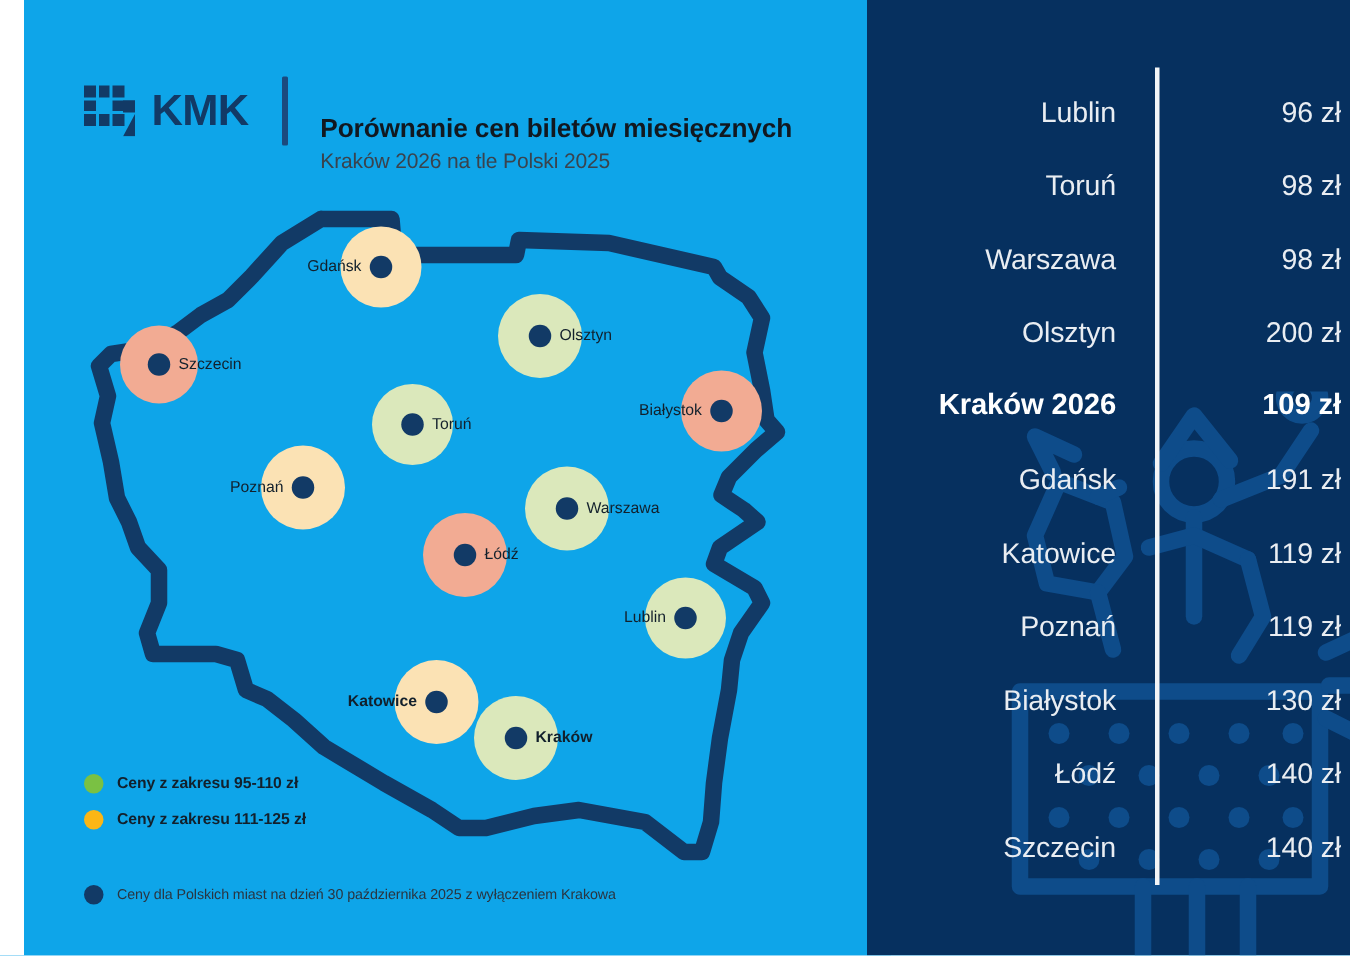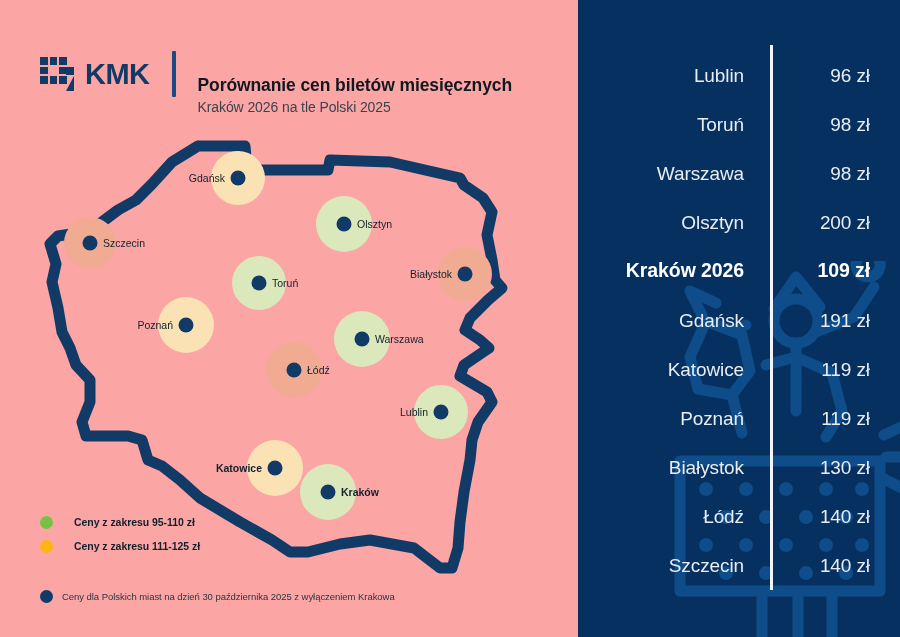--- a/index.html
+++ b/index.html
@@ -6,21 +6,21 @@
   html,body{margin:0;padding:0;}
   body{
     width:900px;height:637px;overflow:hidden;
     background:#ffffff;
     font-family:"Liberation Sans","DejaVu Sans",sans-serif;
     -webkit-font-smoothing:antialiased;
   }
   #page{position:relative;width:900px;height:637px;overflow:hidden;background:#fff;}
 
   
-  #left-pane{position:absolute;left:0;top:0;width:578px;height:637px;background:#fca5a5;}
+  #left-pane{position:absolute;left:16px;top:0;width:578px;height:637px;background:#0ea5e9;}
 
   
   #header{position:absolute;left:40px;top:46px;height:56px;display:flex;align-items:center;}
   #logo-mark{width:34px;height:34px;position:relative;flex:0 0 auto;}
   #logo-mark span{position:absolute;background:#123a66;}
   #logo-text{margin-left:11px;font-size:29px;font-weight:bold;color:#123a66;letter-spacing:-0.5px;line-height:1;}
   #header-divider{width:4px;height:46px;background:#1b4a7e;margin-left:22px;margin-right:22px;border-radius:1px;}
   #title-block{display:flex;flex-direction:column;justify-content:center;margin-top:42px;}
   #title-main{font-size:17.5px;font-weight:bold;color:#111820;line-height:1.32;letter-spacing:-0.1px;}
   #title-sub{font-size:14px;font-weight:normal;color:#3a434d;line-height:1.32;letter-spacing:-0.1px;margin-top:1px;}
@@ -33,37 +33,37 @@
   .city-dot{position:absolute;left:50%;top:50%;transform:translate(-50%,-50%);
             width:15px;height:15px;border-radius:50%;background:#123a66;}
   .city-label{position:absolute;top:50%;transform:translateY(-50%);
               font-size:10.5px;color:#12202c;white-space:nowrap;line-height:1;}
   .city-label.left{right:calc(50% + 13px);}
   .city-label.right{left:calc(50% + 13px);}
   .city-label.bold{font-weight:bold;}
 
   
   #legend{position:absolute;left:40px;top:510px;}
-  .legend-row{display:flex;align-items:center;height:24px;gap:12px;}
+  .legend-row{display:flex;align-items:center;height:24px;}
   .legend-dot{width:13px;height:13px;border-radius:50%;flex:0 0 auto;margin-right:9px;}
   .legend-text{font-size:10.5px;font-weight:bold;color:#12202c;line-height:1;letter-spacing:-0.05px;}
   #footnote{position:absolute;left:40px;top:590px;display:flex;align-items:center;}
   #footnote .legend-dot{width:13px;height:13px;background:#123a66;margin-right:9px;}
   #footnote-text{font-size:9.5px;font-weight:normal;color:#2a3540;line-height:1;letter-spacing:-0.05px;}
 
   
   #right-panel{position:absolute;left:578px;top:0;width:322px;height:637px;
                background:#06305f;overflow:hidden;}
   #watermark{position:absolute;right:-14px;bottom:-6px;width:268px;height:382px;opacity:1;}
   #panel-divider{position:absolute;left:192px;top:45px;width:3px;height:545px;background:#f2f4f7;}
   #price-table{position:absolute;left:0;top:0;width:322px;height:637px;}
   .price-row{position:absolute;left:0;width:322px;height:34px;display:flex;align-items:center;}
   .price-city{position:absolute;right:156px;font-size:19px;color:#e9edf2;
               white-space:nowrap;line-height:1;letter-spacing:-0.1px;}
-  .price-value{position:absolute;left:196px;width:96px;text-align:right;
+  .price-value{position:absolute;left:220px;width:96px;text-align:right;
                font-size:19px;color:#e9edf2;line-height:1;letter-spacing:-0.1px;}
   .price-row.highlight .price-city,
   .price-row.highlight .price-value{font-weight:bold;color:#ffffff;font-size:19.5px;}
 </style>
 </head>
 <body>
 
 <div id="page">
 
   <div id="left-pane">

